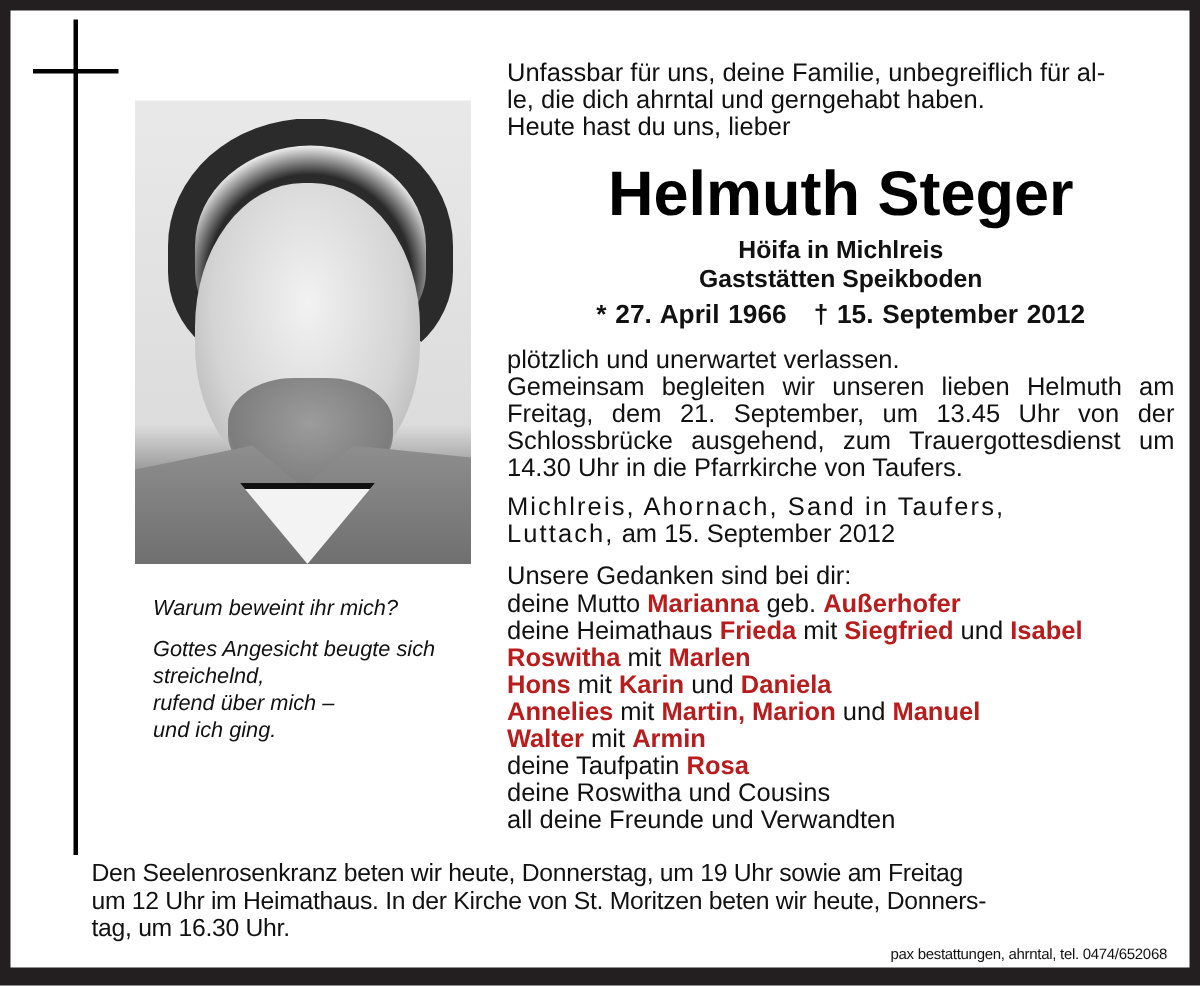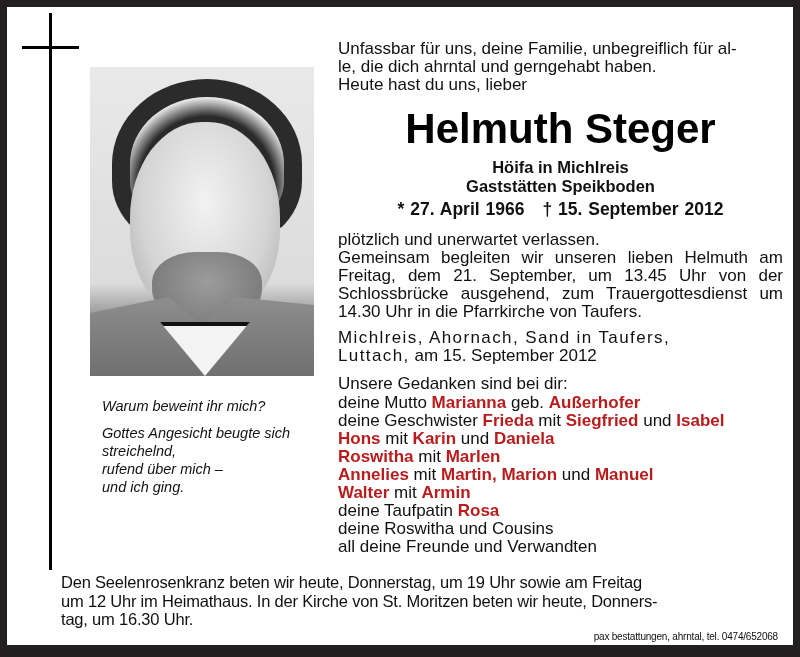--- a/index.html
+++ b/index.html
@@ -111,23 +111,23 @@
       <span>plötzlich und unerwartet verlassen.</span><br>
       <span>Gemeinsam begleiten wir unseren lieben Helmuth am Freitag, dem 21. September, um 13.45 Uhr von der Schlossbrücke ausgehend, zum Trauergottesdienst um 14.30 Uhr in die Pfarrkirche von Taufers.</span>
     </p>
     <p class="places">
       <span>Michlreis, Ahornach, Sand in Taufers,</span><br>
       <span>Luttach,</span><span class="tight"> am 15. September 2012</span>
     </p>
     <p class="thoughts">Unsere Gedanken sind bei dir:</p>
     <div class="list" id="mourners">
         <div><span>deine Mutto </span><b>Marianna</b><span> geb. </span><b>Außerhofer</b></div>
-        <div><span>deine Geschwister </span><b>Frieda</b><span> mit </span><b>Siegfried</b><span> und </span><b>Isabel</b></div>
+        <div><span>deine Heimathaus </span><b>Frieda</b><span> mit </span><b>Siegfried</b><span> und </span><b>Isabel</b></div>
+        <div><b>Roswitha</b><span> mit </span><b>Marlen</b></div>
         <div><b>Hons</b><span> mit </span><b>Karin</b><span> und </span><b>Daniela</b></div>
-        <div><b>Roswitha</b><span> mit </span><b>Marlen</b></div>
         <div><b>Annelies</b><span> mit </span><b>Martin, Marion</b><span> und </span><b>Manuel</b></div>
         <div><b>Walter</b><span> mit </span><b>Armin</b></div>
         <div><span>deine Taufpatin </span><b>Rosa</b></div>
         <div><span>deine Roswitha und Cousins</span></div>
         <div><span>all deine Freunde und Verwandten</span></div>
       </div>
   </div>
 
   <div class="footer">
     <span>Den Seelenrosenkranz beten wir heute, Donnerstag, um 19 Uhr sowie am Freitag</span><br>

